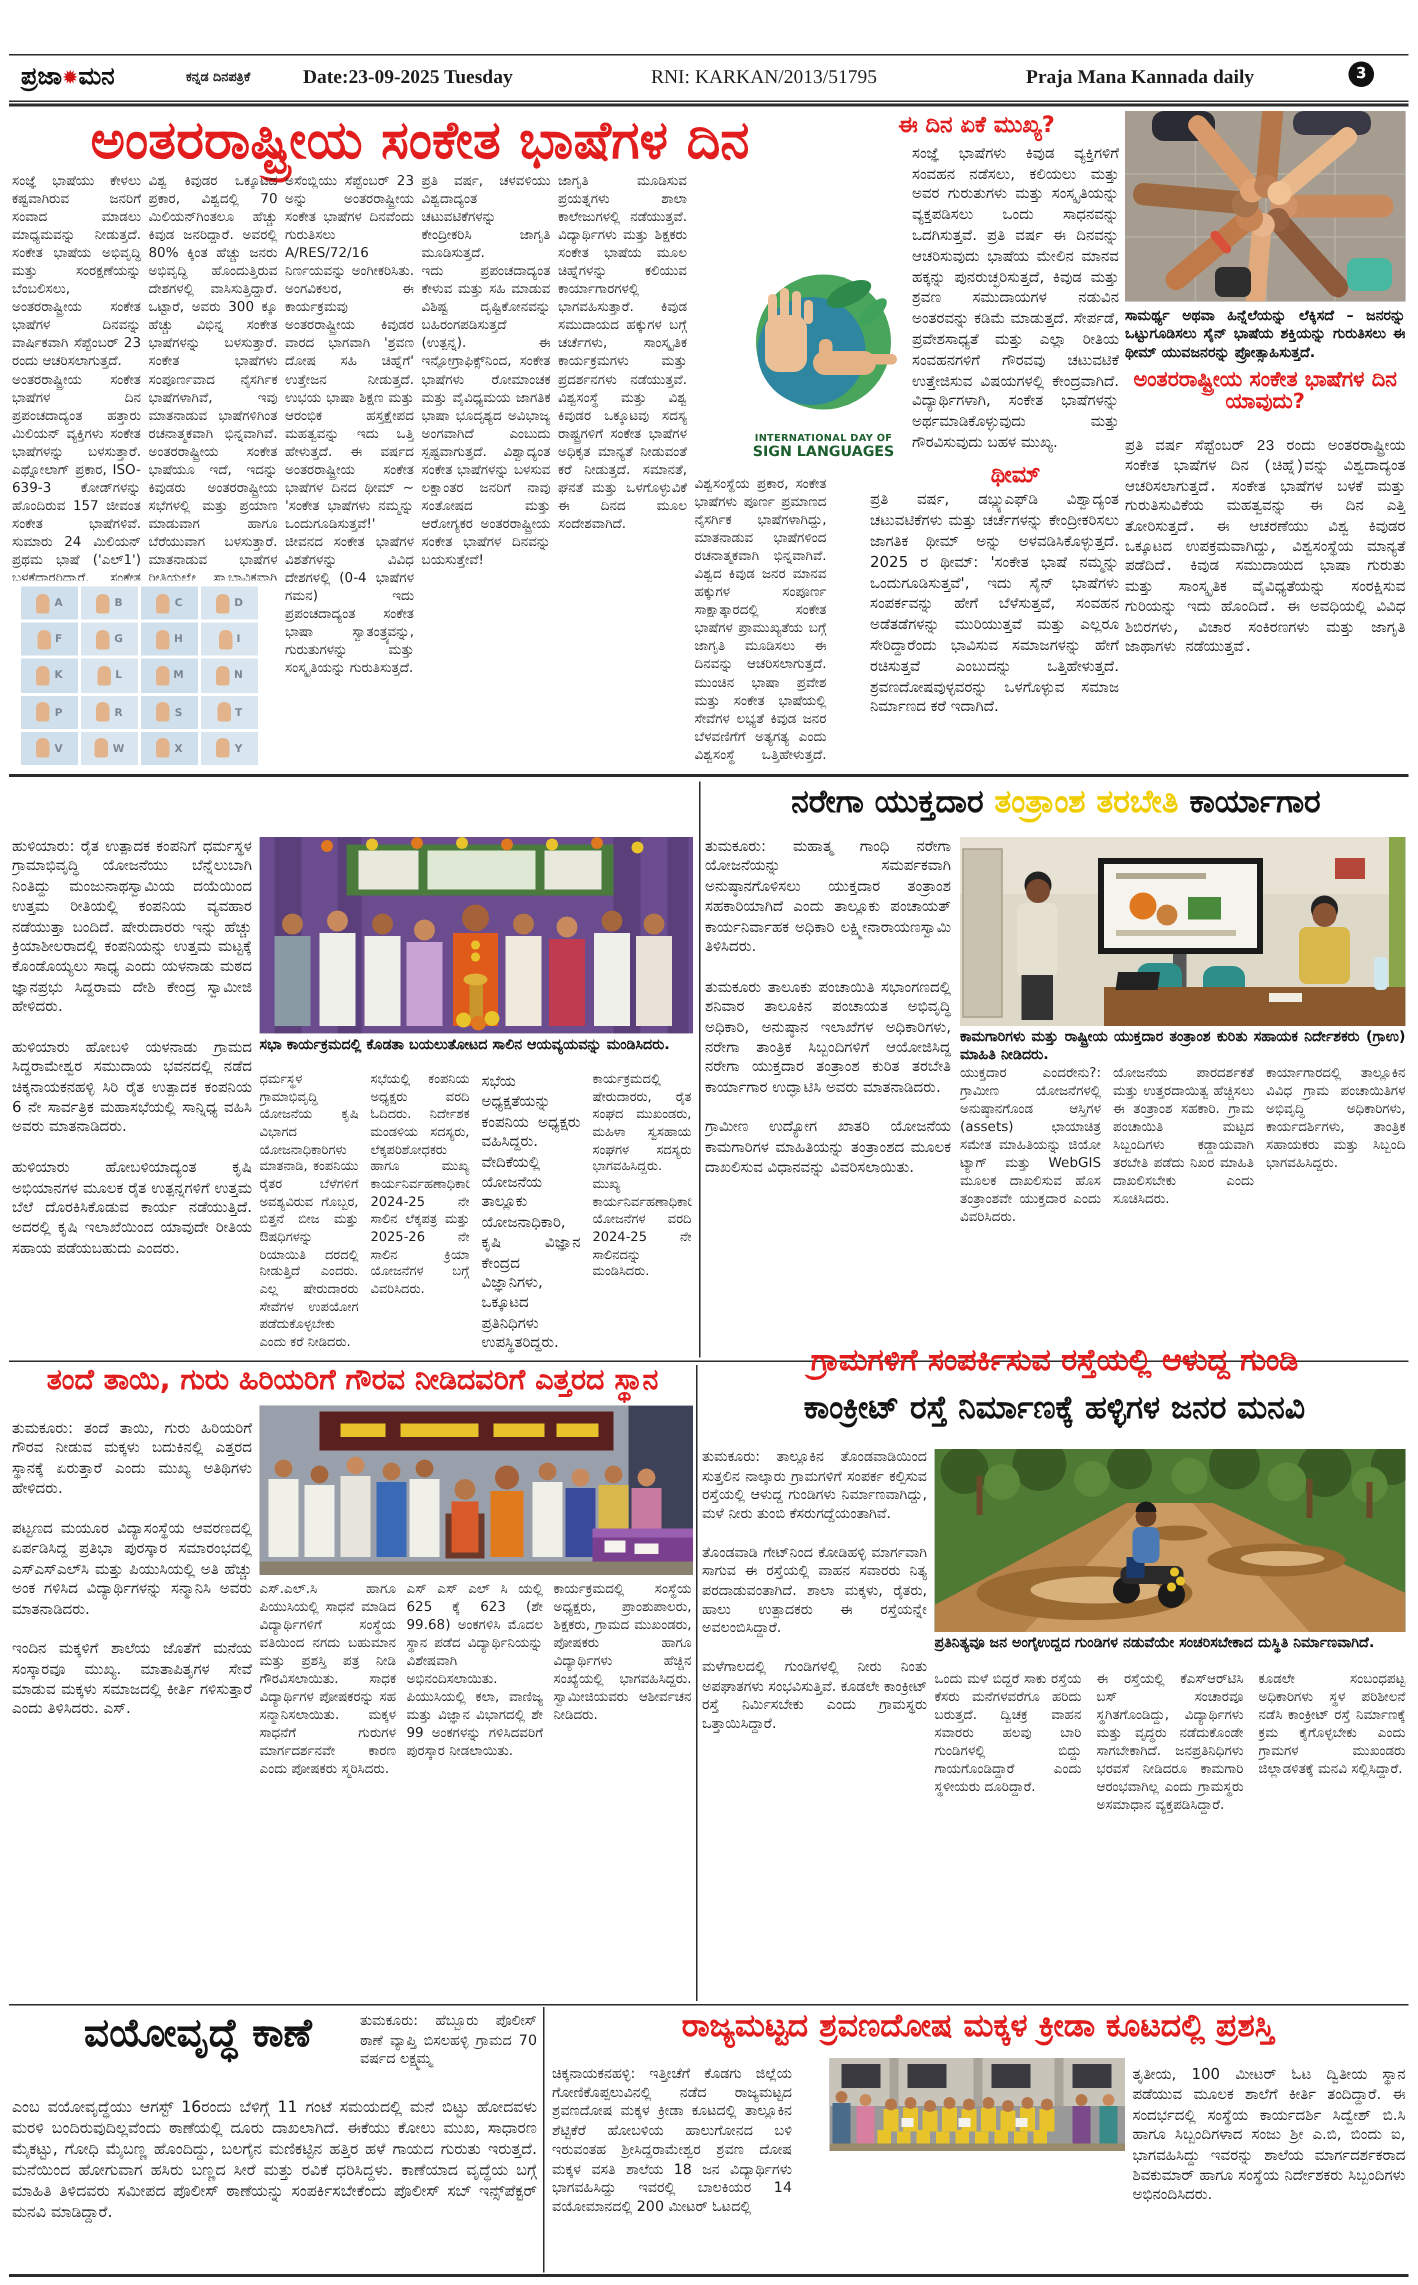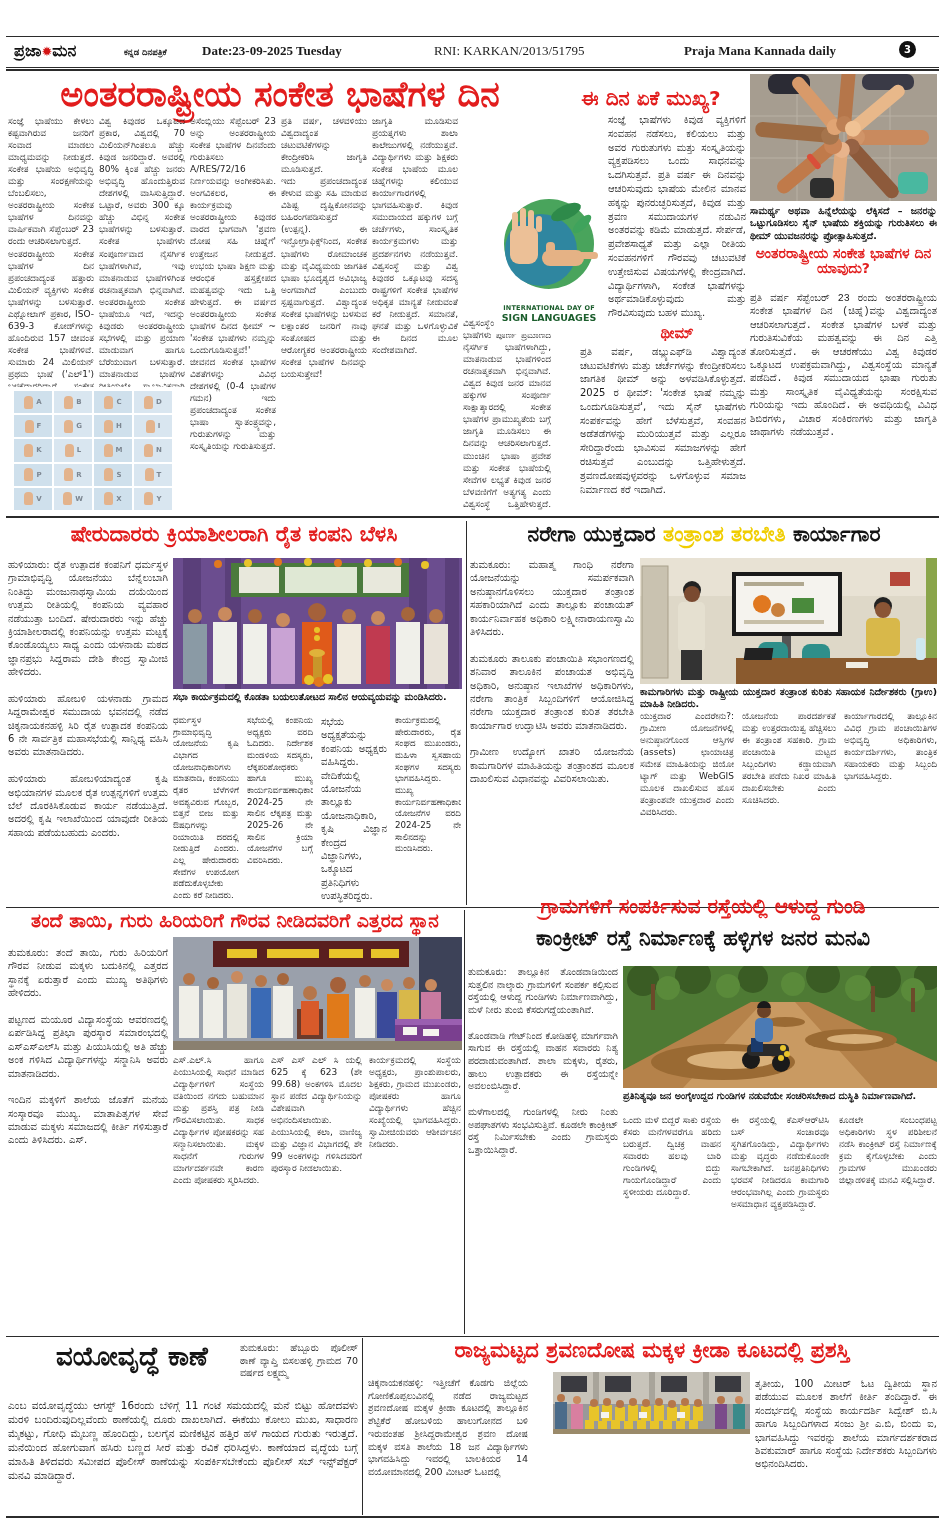--- a/index.html
+++ b/index.html
@@ -35,26 +35,26 @@
   #lead-c6{left:463px;top:115px;width:88px;height:396px;}
   .sp-r{float:right;width:58px;height:140px;margin-top:62px;}
   
   #alphabet{left:14px;top:391px;width:158px;height:119px;display:grid;
             grid-template-columns:repeat(4,1fr);grid-auto-rows:1fr;gap:2px;background:#fff;}
   .acell{background:#d9e6f0;display:flex;align-items:center;justify-content:center;gap:3px;}
   .acell:nth-child(odd){background:#cfe0ec;}
   .hand-glyph{width:9px;height:13px;background:#e3b38c;border-radius:4px 4px 2px 2px;display:inline-block;}
   .acell b{font-size:7px;color:#7d8792;font-weight:bold;}
   
-  #sl-logo{left:494px;top:192px;width:110px;height:142px;background:#fff;z-index:5;text-align:center;}
+  #sl-logo{left:494px;top:176px;width:110px;height:142px;background:#fff;z-index:5;text-align:center;}
   #sl-logo .l1{font-size:6.5px;font-weight:bold;color:#1c5e2d;letter-spacing:.2px;}
   #sl-logo .l2{font-size:9.5px;font-weight:bold;color:#1c5e2d;}
   
   #feature{left:556px;top:76px;width:190px;height:438px;overflow:hidden;}
-  #why-head{font-size:20px;margin:12px 0 4px 0;}
+  #why-head{font-size:15px;margin:0 0 4px 0;}
   .sp-l{float:left;width:52px;height:142px;margin-top:78px;}
   .ftext{font-size:10px;line-height:1.38;text-align:justify;white-space:pre-line;margin-left:24px;}
   #theme-head{font-size:15px;margin:6px 0 3px 0;}
   
   .photo{position:absolute;overflow:hidden;background:#999;}
   #hands-photo{left:750px;top:74px;width:187px;height:127px;}
   .caption{position:absolute;font-size:9.5px;font-weight:bold;line-height:1.3;text-align:justify;color:#111;}
   #hands-caption{left:750px;top:205px;width:187px;}
   #which-head{left:750px;top:246px;width:187px;font-size:14px;}
   #which-text{left:750px;top:292px;width:187px;height:221px;font-size:10px;font-family:Liberation Mono, monospace;}
@@ -304,21 +304,20 @@
   <div class="col" id="which-text" style="font-size:10px;">ಪ್ರತಿ ವರ್ಷ ಸೆಪ್ಟೆಂಬರ್ 23 ರಂದು ಅಂತರರಾಷ್ಟ್ರೀಯ ಸಂಕೇತ ಭಾಷೆಗಳ ದಿನ (ಚಿಹ್ನೆ)ವನ್ನು ವಿಶ್ವದಾದ್ಯಂತ ಆಚರಿಸಲಾಗುತ್ತದೆ. ಸಂಕೇತ ಭಾಷೆಗಳ ಬಳಕೆ ಮತ್ತು ಗುರುತಿಸುವಿಕೆಯ ಮಹತ್ವವನ್ನು ಈ ದಿನ ಎತ್ತಿ ತೋರಿಸುತ್ತದೆ. ಈ ಆಚರಣೆಯು ವಿಶ್ವ ಕಿವುಡರ ಒಕ್ಕೂಟದ ಉಪಕ್ರಮವಾಗಿದ್ದು, ವಿಶ್ವಸಂಸ್ಥೆಯ ಮಾನ್ಯತೆ ಪಡೆದಿದೆ. ಕಿವುಡ ಸಮುದಾಯದ ಭಾಷಾ ಗುರುತು ಮತ್ತು ಸಾಂಸ್ಕೃತಿಕ ವೈವಿಧ್ಯತೆಯನ್ನು ಸಂರಕ್ಷಿಸುವ ಗುರಿಯನ್ನು ಇದು ಹೊಂದಿದೆ. ಈ ಅವಧಿಯಲ್ಲಿ ವಿವಿಧ ಶಿಬಿರಗಳು, ವಿಚಾರ ಸಂಕಿರಣಗಳು ಮತ್ತು ಜಾಗೃತಿ ಜಾಥಾಗಳು ನಡೆಯುತ್ತವೆ.</div>
 
   <div class="ln" id="rule-h1"></div>
   <div class="ln" id="vr-2"></div>
   <div class="ln" id="rule-h2"></div>
   <div class="ln" id="vr-3"></div>
   <div class="ln" id="rule-h3"></div>
   <div class="ln" id="vr-4"></div>
   <div class="ln" id="rule-bot"></div>
 
-  <div class="abs red-head" id="farmer-head">ಷೇರುದಾರರು ಕ್ರಿಯಾಶೀಲರಾಗಿ ರೈತ ಕಂಪನಿ ಬೆಳಸಿ</div>
   <div class="col" id="farmer-left">ಹುಳಿಯಾರು: ರೈತ ಉತ್ಪಾದಕ ಕಂಪನಿಗೆ ಧರ್ಮಸ್ಥಳ ಗ್ರಾಮಾಭಿವೃದ್ಧಿ ಯೋಜನೆಯು ಬೆನ್ನೆಲುಬಾಗಿ ನಿಂತಿದ್ದು ಮಂಜುನಾಥಸ್ವಾಮಿಯ ದಯೆಯಿಂದ ಉತ್ತಮ ರೀತಿಯಲ್ಲಿ ಕಂಪನಿಯ ವ್ಯವಹಾರ ನಡೆಯುತ್ತಾ ಬಂದಿದೆ. ಷೇರುದಾರರು ಇನ್ನು ಹೆಚ್ಚು ಕ್ರಿಯಾಶೀಲರಾದಲ್ಲಿ ಕಂಪನಿಯನ್ನು ಉತ್ತಮ ಮಟ್ಟಕ್ಕೆ ಕೊಂಡೊಯ್ಯಲು ಸಾಧ್ಯ ಎಂದು ಯಳನಾಡು ಮಠದ ಜ್ಞಾನಪ್ರಭು ಸಿದ್ದರಾಮ ದೇಶಿ ಕೇಂದ್ರ ಸ್ವಾಮೀಜಿ ಹೇಳಿದರು.
 
 ಹುಳಿಯಾರು ಹೋಬಳಿ ಯಳನಾಡು ಗ್ರಾಮದ ಸಿದ್ದರಾಮೇಶ್ವರ ಸಮುದಾಯ ಭವನದಲ್ಲಿ ನಡೆದ ಚಿಕ್ಕನಾಯಕನಹಳ್ಳಿ ಸಿರಿ ರೈತ ಉತ್ಪಾದಕ ಕಂಪನಿಯ 6 ನೇ ಸಾರ್ವತ್ರಿಕ ಮಹಾಸಭೆಯಲ್ಲಿ ಸಾನ್ನಿಧ್ಯ ವಹಿಸಿ ಅವರು ಮಾತನಾಡಿದರು.
 
 ಹುಳಿಯಾರು ಹೋಬಳಿಯಾದ್ಯಂತ ಕೃಷಿ ಅಭಿಯಾನಗಳ ಮೂಲಕ ರೈತ ಉತ್ಪನ್ನಗಳಿಗೆ ಉತ್ತಮ ಬೆಲೆ ದೊರಕಿಸಿಕೊಡುವ ಕಾರ್ಯ ನಡೆಯುತ್ತಿದೆ. ಅದರಲ್ಲಿ ಕೃಷಿ ಇಲಾಖೆಯಿಂದ ಯಾವುದೇ ರೀತಿಯ ಸಹಾಯ ಪಡೆಯಬಹುದು ಎಂದರು.</div>
   <div class="photo" id="farmer-photo">
     <svg width="289" height="131" viewBox="0 0 289 131">
       <rect width="289" height="131" fill="#6b4d8f"></rect>
       <g fill="#5a3f7a">
           <rect x="10" y="0" width="18" height="131"></rect>

